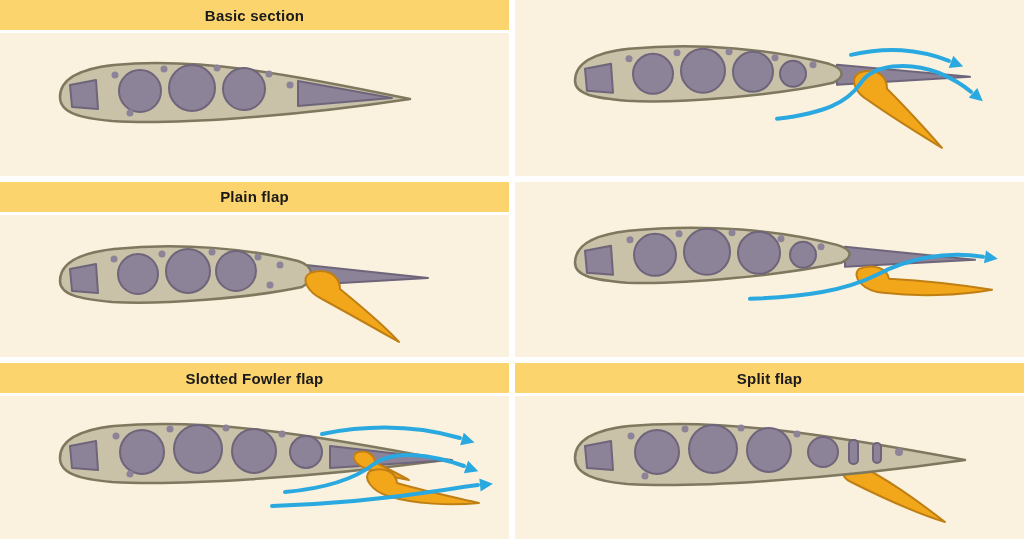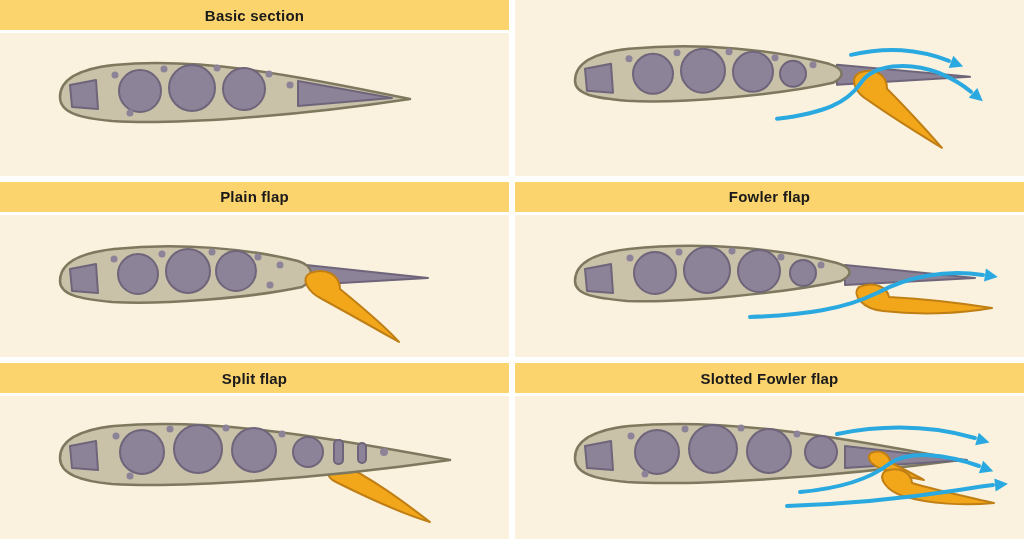--- a/index.html
+++ b/index.html
@@ -136,23 +136,20 @@
           <circle class="af-dot" cx="270" cy="70" r="3.5"></circle>
         </g>
         <g>
           <path class="af-flap" d="M 310 58 C 326 52, 340 60, 340 74 C 362 92, 384 110, 399 127 C 376 114, 344 96, 322 84 C 308 77, 300 64, 310 58 Z"></path>
         </g>
       </svg>
     </div>
   </section>
 
   <section class="panel">
-    <header class="panel-header">
-      <span class="panel-title">Fowler flap</span>
-    </header>
     <div class="panel-body">
       <svg viewBox="0 0 509 146" preserveAspectRatio="xMidYMid meet">
         <g>
           <polygon class="af-struct" points="330,50 460,63 330,70"></polygon>
         </g>
         <g>
           <path class="af-body" d="M 60 66 C 60 48, 78 38, 114 34 C 190 26, 268 34, 322 48 C 338 53, 338 60, 326 66 C 270 78, 168 88, 112 86 C 80 83, 60 80, 60 66 Z"></path>
         </g>
         <g>
           <polygon class="af-struct" points="70,54 96,49 98,78 72,76"></polygon>
@@ -165,20 +162,62 @@
           <circle class="af-dot" cx="217" cy="36" r="3.5"></circle>
           <circle class="af-dot" cx="266" cy="42" r="3.5"></circle>
           <circle class="af-dot" cx="306" cy="50" r="3.5"></circle>
         </g>
         <g>
           <path class="af-flap" d="M 344 72 C 360 66, 372 72, 374 82 C 410 84, 446 88, 477 93 C 444 99, 402 100, 368 96 C 348 94, 336 80, 344 72 Z"></path>
         </g>
         <g>
           <path class="af-flow" d="M 235 102 C 290 100, 330 94, 362 78 C 392 62, 430 54, 468 60"></path>
           <polygon class="af-arrowhead" points="0,-6.5 13,0 0,6.5" transform="translate(470,60) rotate(9)"></polygon>
+        </g>
+      </svg>
+    </div>
+  </section>
+
+  <section class="panel">
+    <header class="panel-header">
+      <span class="panel-title">Slotted Fowler flap</span>
+    </header>
+    <div class="panel-body">
+      <svg viewBox="0 0 509 146" preserveAspectRatio="xMidYMid meet">
+        <g>
+          <path class="af-body" d="M 60 62 C 60 44, 78 34, 114 30 C 205 22, 310 38, 445 64 C 310 82, 175 90, 112 86 C 80 83, 60 78, 60 62 Z"></path>
+        </g>
+        <g>
+          <polygon class="af-struct" points="330,50 452,64 330,72"></polygon>
+        </g>
+        <g>
+          <polygon class="af-struct" points="70,50 96,45 98,74 72,72"></polygon>
+          <circle class="af-struct" cx="142" cy="56" r="22"></circle>
+          <circle class="af-struct" cx="198" cy="53" r="24"></circle>
+          <circle class="af-struct" cx="254" cy="55" r="22"></circle>
+          <circle class="af-struct" cx="306" cy="56" r="16"></circle>
+          <circle class="af-dot" cx="116" cy="40" r="3.5"></circle>
+          <circle class="af-dot" cx="170" cy="33" r="3.5"></circle>
+          <circle class="af-dot" cx="226" cy="32" r="3.5"></circle>
+          <circle class="af-dot" cx="282" cy="38" r="3.5"></circle>
+          <circle class="af-dot" cx="130" cy="78" r="3.5"></circle>
+        </g>
+        <g>
+          <path class="af-flap" d="M 356 57 C 366 53, 374 58, 375 66 C 390 74, 402 80, 409 84 C 397 82, 382 78, 368 73 C 357 70, 350 62, 356 57 Z"></path>
+        </g>
+        <g>
+          <path class="af-flap" d="M 370 75 C 384 70, 396 76, 397 87 C 428 96, 458 102, 479 107 C 450 110, 414 108, 388 100 C 372 95, 362 82, 370 75 Z"></path>
+        </g>
+        <g>
+          <path class="af-flow" d="M 322 38 C 372 28, 418 30, 460 42"></path>
+          <polygon class="af-arrowhead" points="0,-6.5 13,0 0,6.5" transform="translate(462,43) rotate(16)"></polygon>
+          <path class="af-flow" d="M 285 96 C 330 92, 356 82, 374 68 C 394 54, 430 58, 464 70"></path>
+          <polygon class="af-arrowhead" points="0,-6.5 13,0 0,6.5" transform="translate(466,71) rotate(19)"></polygon>
+          <path class="af-flow" d="M 272 110 C 332 108, 392 102, 444 94 C 456 92, 468 90, 478 89"></path>
+          <polygon class="af-arrowhead" points="0,-6.5 13,0 0,6.5" transform="translate(480,89) rotate(-6)"></polygon>
         </g>
       </svg>
     </div>
   </section>
 
   <section class="panel">
     <header class="panel-header">
       <span class="panel-title">Split flap</span>
     </header>
     <div class="panel-body">
@@ -201,55 +240,13 @@
           <circle class="af-dot" cx="170" cy="33" r="3.5"></circle>
           <circle class="af-dot" cx="226" cy="32" r="3.5"></circle>
           <circle class="af-dot" cx="282" cy="38" r="3.5"></circle>
           <circle class="af-dot" cx="384" cy="56" r="4"></circle>
           <circle class="af-dot" cx="130" cy="80" r="3.5"></circle>
         </g>
       </svg>
     </div>
   </section>
 
-  <section class="panel">
-    <header class="panel-header">
-      <span class="panel-title">Slotted Fowler flap</span>
-    </header>
-    <div class="panel-body">
-      <svg viewBox="0 0 509 146" preserveAspectRatio="xMidYMid meet">
-        <g>
-          <path class="af-body" d="M 60 62 C 60 44, 78 34, 114 30 C 205 22, 310 38, 445 64 C 310 82, 175 90, 112 86 C 80 83, 60 78, 60 62 Z"></path>
-        </g>
-        <g>
-          <polygon class="af-struct" points="330,50 452,64 330,72"></polygon>
-        </g>
-        <g>
-          <polygon class="af-struct" points="70,50 96,45 98,74 72,72"></polygon>
-          <circle class="af-struct" cx="142" cy="56" r="22"></circle>
-          <circle class="af-struct" cx="198" cy="53" r="24"></circle>
-          <circle class="af-struct" cx="254" cy="55" r="22"></circle>
-          <circle class="af-struct" cx="306" cy="56" r="16"></circle>
-          <circle class="af-dot" cx="116" cy="40" r="3.5"></circle>
-          <circle class="af-dot" cx="170" cy="33" r="3.5"></circle>
-          <circle class="af-dot" cx="226" cy="32" r="3.5"></circle>
-          <circle class="af-dot" cx="282" cy="38" r="3.5"></circle>
-          <circle class="af-dot" cx="130" cy="78" r="3.5"></circle>
-        </g>
-        <g>
-          <path class="af-flap" d="M 356 57 C 366 53, 374 58, 375 66 C 390 74, 402 80, 409 84 C 397 82, 382 78, 368 73 C 357 70, 350 62, 356 57 Z"></path>
-        </g>
-        <g>
-          <path class="af-flap" d="M 370 75 C 384 70, 396 76, 397 87 C 428 96, 458 102, 479 107 C 450 110, 414 108, 388 100 C 372 95, 362 82, 370 75 Z"></path>
-        </g>
-        <g>
-          <path class="af-flow" d="M 322 38 C 372 28, 418 30, 460 42"></path>
-          <polygon class="af-arrowhead" points="0,-6.5 13,0 0,6.5" transform="translate(462,43) rotate(16)"></polygon>
-          <path class="af-flow" d="M 285 96 C 330 92, 356 82, 374 68 C 394 54, 430 58, 464 70"></path>
-          <polygon class="af-arrowhead" points="0,-6.5 13,0 0,6.5" transform="translate(466,71) rotate(19)"></polygon>
-          <path class="af-flow" d="M 272 110 C 332 108, 392 102, 444 94 C 456 92, 468 90, 478 89"></path>
-          <polygon class="af-arrowhead" points="0,-6.5 13,0 0,6.5" transform="translate(480,89) rotate(-6)"></polygon>
-        </g>
-      </svg>
-    </div>
-  </section>
-
 </div>
 
 </body></html>

